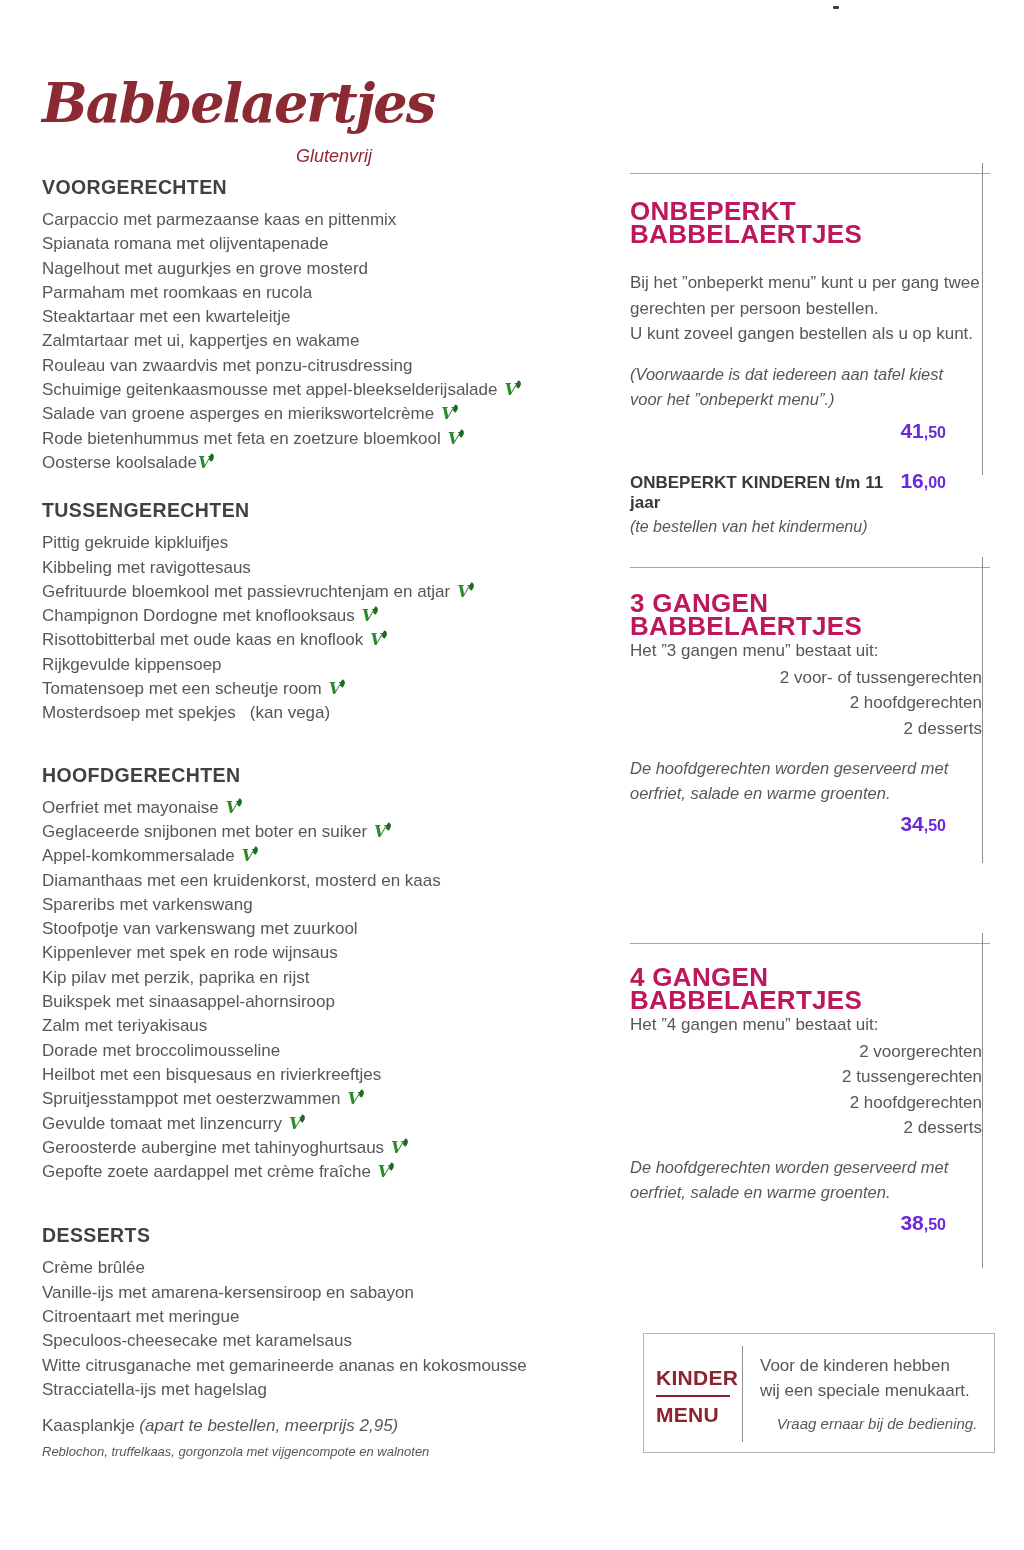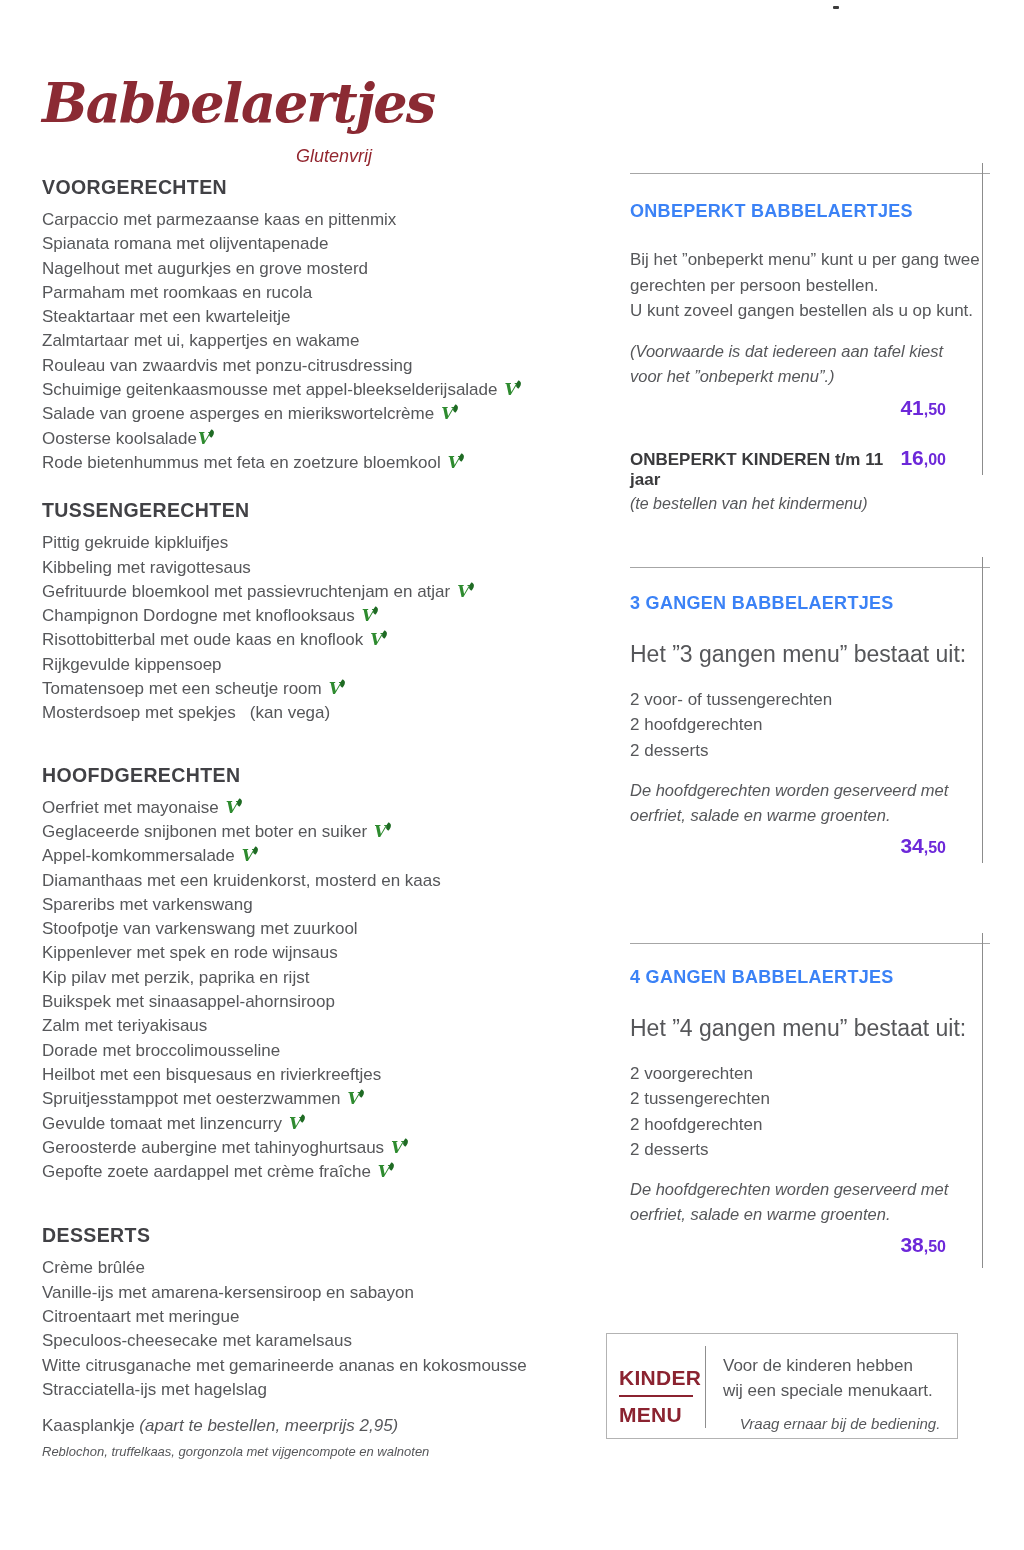--- a/index.html
+++ b/index.html
@@ -43,42 +43,42 @@
   .kaas-line .it{font-style:italic;}
   .cheese-detail{font-style:italic;font-size:13px;line-height:25.5px;color:#56575a;}
 
   
   .rbox{position:absolute;left:630px;width:352px;}
   .rbox .topline{position:absolute;top:0;left:0;width:360px;height:1px;background:#a6a6a6;}
   .rbox .vline{position:absolute;left:352px;top:-10px;width:1px;background:#8c8c8c;}
   #box1 .vline{height:312px;}
   #box2 .vline{height:306px;}
   #box3 .vline{height:335px;}
-  .rbox h2{font-size:18px;font-weight:bold;color:#3b82f6;letter-spacing:.3px;margin:0;line-height:23px;}
+  .rbox h2{font-size:26px;font-weight:bold;color:#be185d;letter-spacing:.3px;margin:0;line-height:23px;}
   #box1 h2{margin-top:27px;}
   #box2 h2{margin-top:25px;}
   #box3 h2{margin-top:23px;}
   .rbody{margin-top:24px;font-size:17px;line-height:25.5px;color:#56575a;white-space:pre-line;}
-  .rintro{margin-top:27px;font-size:23px;line-height:25px;color:#56575a;}
-  .olist{margin-top:20px;}
+  .rintro{font-size:17px;line-height:25px;color:#56575a;}
+  .olist{margin-top:2px;text-align:right;}
   .oline{font-size:17px;line-height:25.3px;color:#56575a;}
   .rnote{margin-top:15px;font-style:italic;font-size:16.5px;line-height:25px;color:#56575a;white-space:pre-line;}
   .price{text-align:right;padding-right:36px;color:#6d28d9;}
   .price .p-main{font-size:21px;font-weight:bold;}
   .price .p-cents{font-size:16px;font-weight:bold;}
   #box1 .price.main-price{margin-top:7px;}
   #box2 .price,#box3 .price{margin-top:6px;}
   .subrow{display:flex;align-items:baseline;justify-content:space-between;margin-top:26px;}
   .subrow .sublabel{font-size:17px;font-weight:bold;color:#3a3a3c;}
   .subrow .price{padding-right:36px;}
   .subnote{margin-top:3px;font-style:italic;font-size:16px;color:#56575a;line-height:22px;}
 
   
   .kinder-box{
-    position:absolute;left:606px;top:1333px;width:352px;height:106px;
+    position:absolute;left:643px;top:1333px;width:352px;height:120px;
     border:1px solid #b3b3b3;box-sizing:border-box;display:flex;
   }
   .kinder-left{width:98px;box-sizing:border-box;padding:32px 0 0 12px;}
   .kinder-word{font-size:21px;font-weight:bold;color:#8b2330;line-height:24px;letter-spacing:.3px;}
   .kinder-rule{width:74px;height:2px;background:#8b2330;margin:5px 0 6px;}
   .kinder-divider{width:1px;background:#8f8f8f;margin:12px 0 10px;}
   .kinder-right{flex:1;padding:19px 0 0 17px;}
   .kinder-text{font-size:17px;line-height:25px;color:#56575a;white-space:pre-line;}
   .kinder-note{margin-top:12px;font-style:italic;font-size:15px;color:#56575a;text-align:center;}
 </style>
@@ -95,22 +95,22 @@
         <h2>VOORGERECHTEN</h2>
         <div class="item"><span>Carpaccio met parmezaanse kaas en pittenmix</span></div>
         <div class="item"><span>Spianata romana met olijventapenade</span></div>
         <div class="item"><span>Nagelhout met augurkjes en grove mosterd</span></div>
         <div class="item"><span>Parmaham met roomkaas en rucola</span></div>
         <div class="item"><span>Steaktartaar met een kwarteleitje</span></div>
         <div class="item"><span>Zalmtartaar met ui, kappertjes en wakame</span></div>
         <div class="item"><span>Rouleau van zwaardvis met ponzu-citrusdressing</span></div>
         <div class="item"><span>Schuimige geitenkaasmousse met appel-bleekselderijsalade</span><span class="veg">V</span></div>
         <div class="item"><span>Salade van groene asperges en mierikswortelcrème</span><span class="veg">V</span></div>
+        <div class="item"><span>Rode bietenhummus met feta en zoetzure bloemkool</span><span class="veg">V</span></div>
         <div class="item"><span>Oosterse koolsalade</span><span class="veg tight">V</span></div>
-        <div class="item"><span>Rode bietenhummus met feta en zoetzure bloemkool</span><span class="veg">V</span></div>
       </section>
       <section class="menu-section s1">
         <h2>TUSSENGERECHTEN</h2>
         <div class="item"><span>Pittig gekruide kipkluifjes</span></div>
         <div class="item"><span>Kibbeling met ravigottesaus</span></div>
         <div class="item"><span>Gefrituurde bloemkool met passievruchtenjam en atjar</span><span class="veg">V</span></div>
         <div class="item"><span>Champignon Dordogne met knoflooksaus</span><span class="veg">V</span></div>
         <div class="item"><span>Risottobitterbal met oude kaas en knoflook</span><span class="veg">V</span></div>
         <div class="item"><span>Rijkgevulde kippensoep</span></div>
         <div class="item"><span>Tomatensoep met een scheutje room</span><span class="veg">V</span></div>

